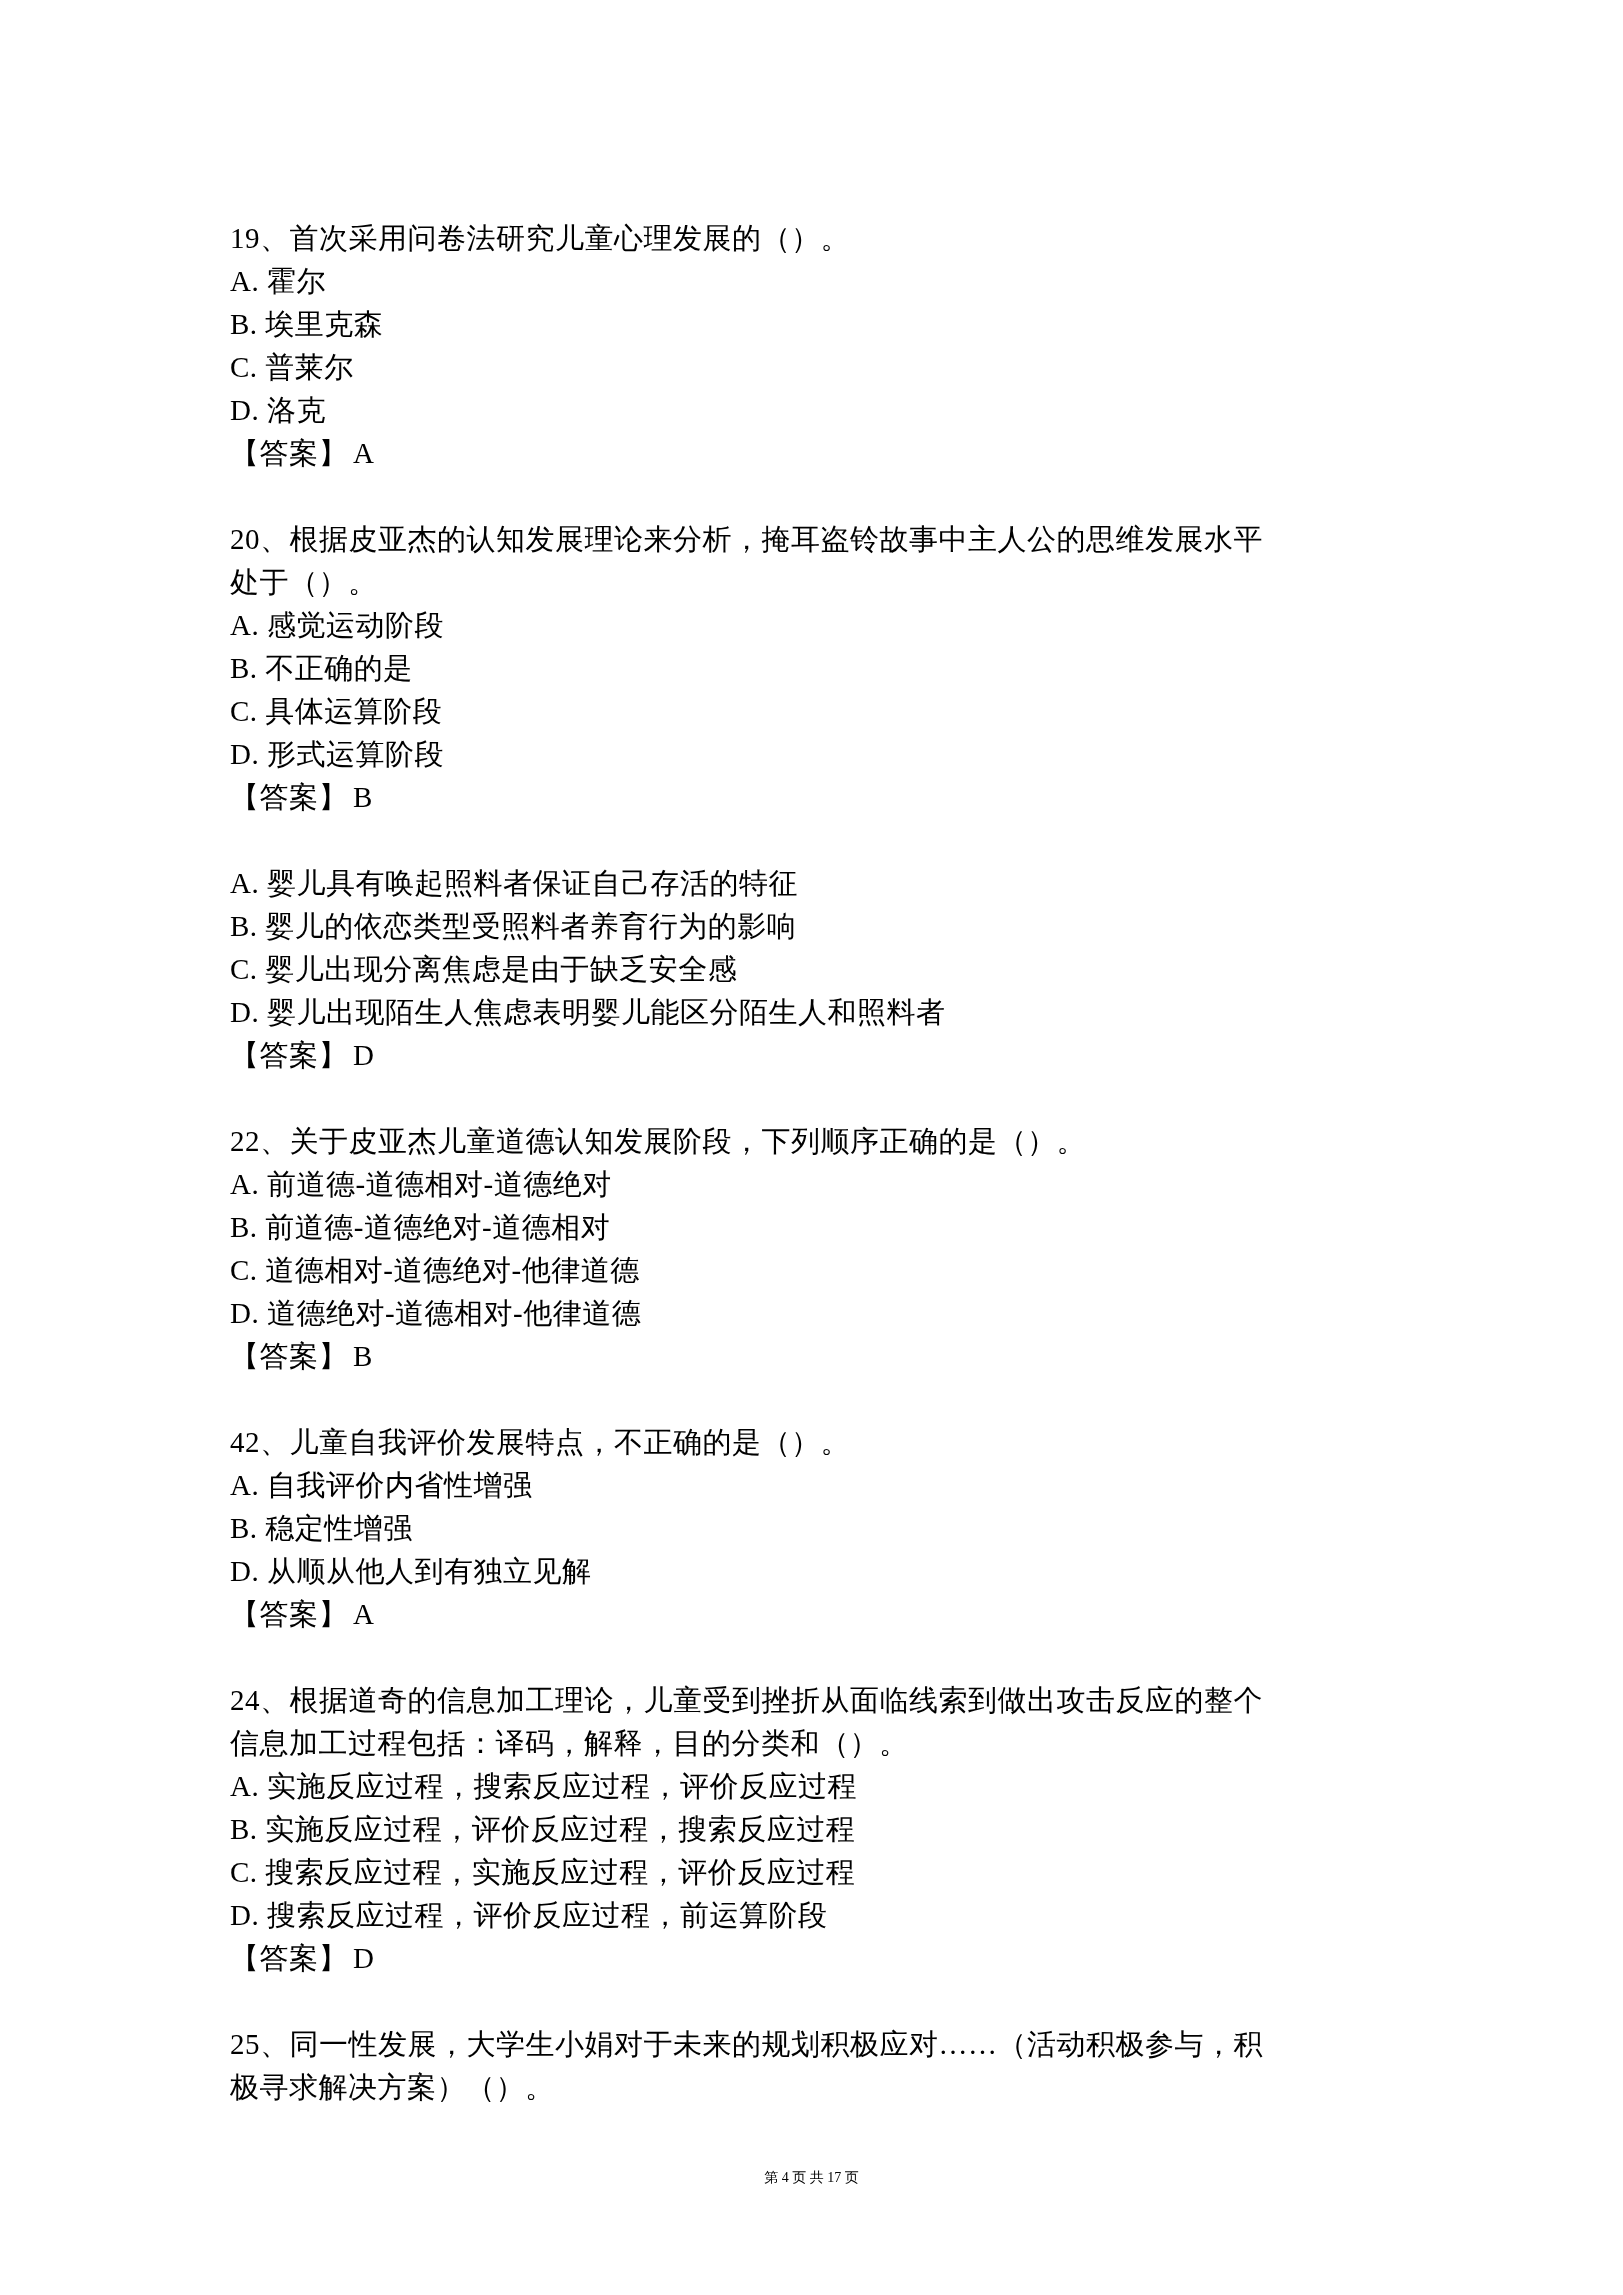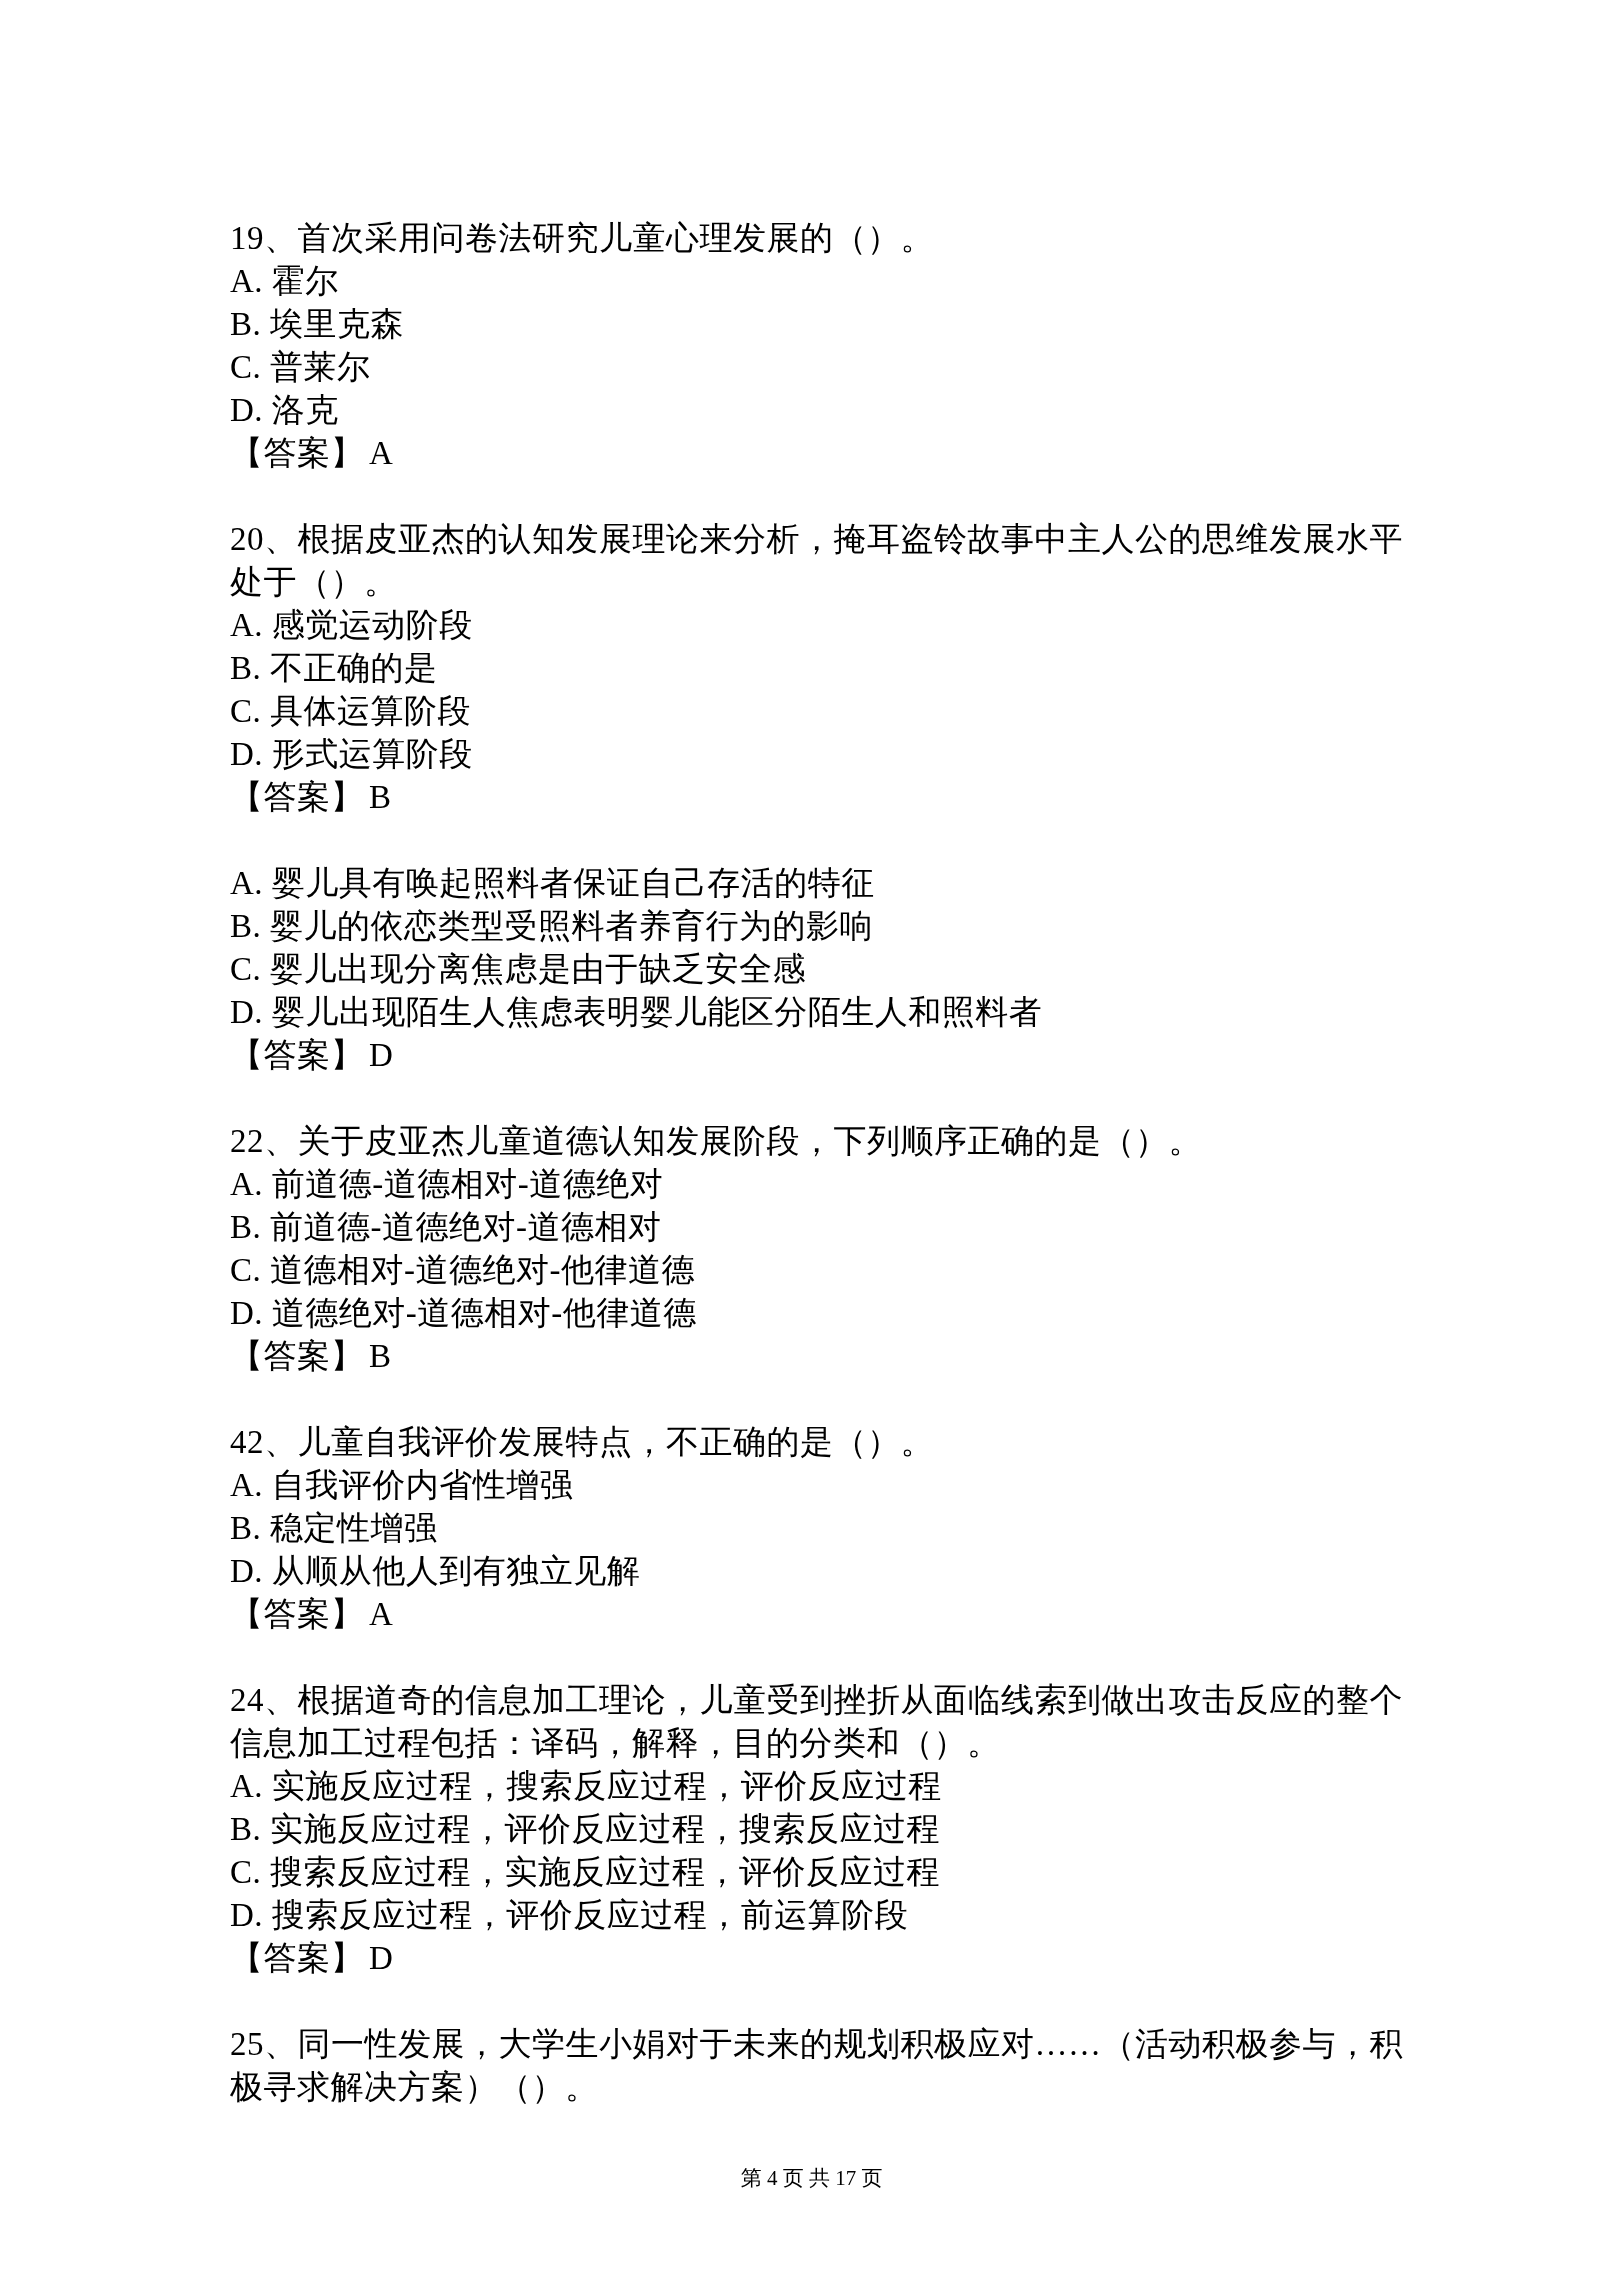--- a/index.html
+++ b/index.html
@@ -20,35 +20,35 @@
     left: 230px;
     top: 217px;
     width: 1176px;
   }
   .question-block {
     margin: 0 0 43px 0;
   }
   .line {
     margin: 0;
     padding: 0;
-    font-size: 33px;
+    font-size: 29px;
     line-height: 43px;
     letter-spacing: 0.5px;
     word-break: break-all;
   }
   .answer-value {
     margin-left: 5.1px;
   }
   .page-footer {
     position: absolute;
     top: 2163px;
     left: 0;
     width: 100%;
     text-align: center;
-    font-size: 21px;
+    font-size: 14px;
     line-height: 30px;
   }
 </style>
 </head>
 <body>
 
 <main class="content">
     <section class="question-block">
       <p class="line"><span>19、</span><span>首次采用问卷法研究儿童心理发展的（）。</span></p>
       <p class="line">A. 霍尔</p>

